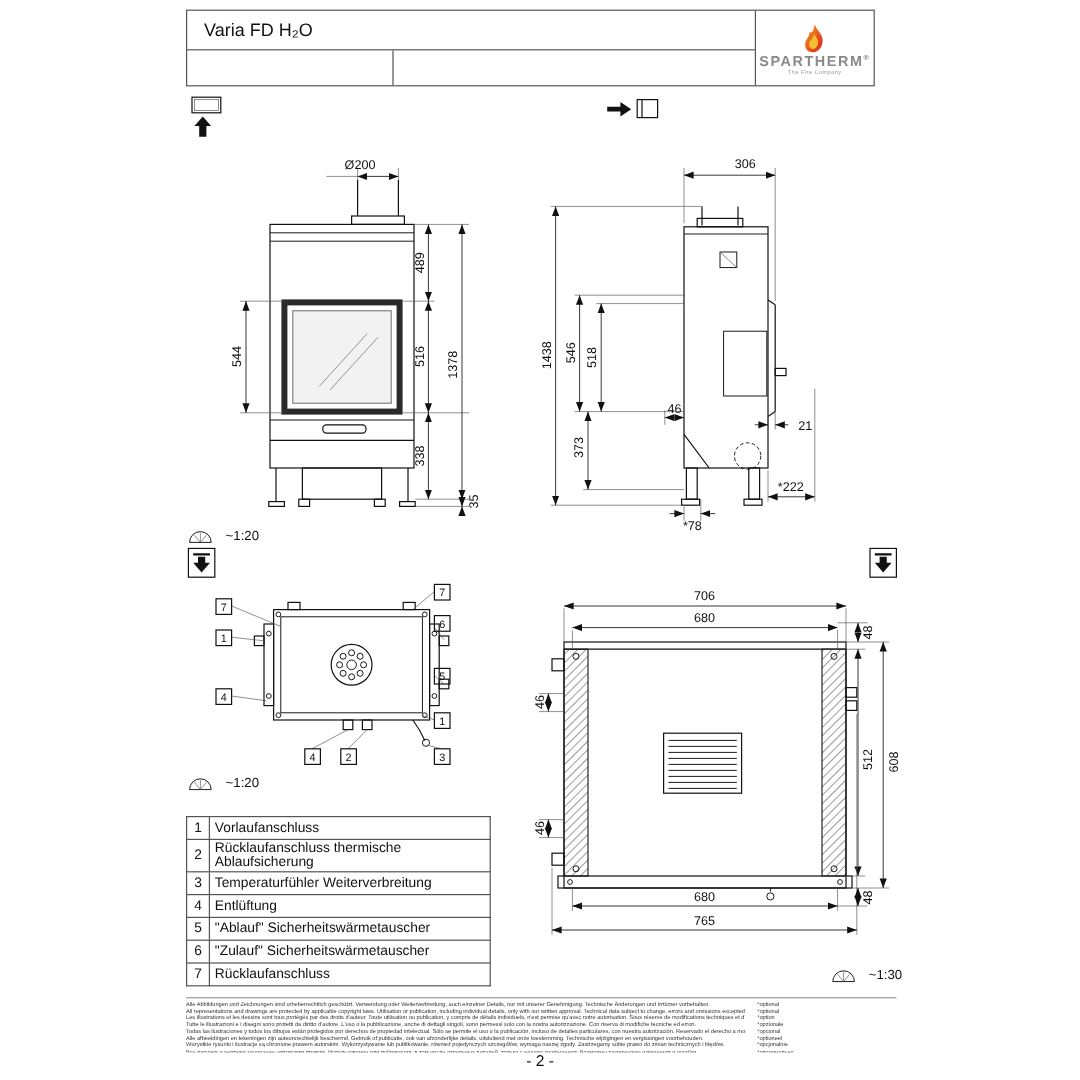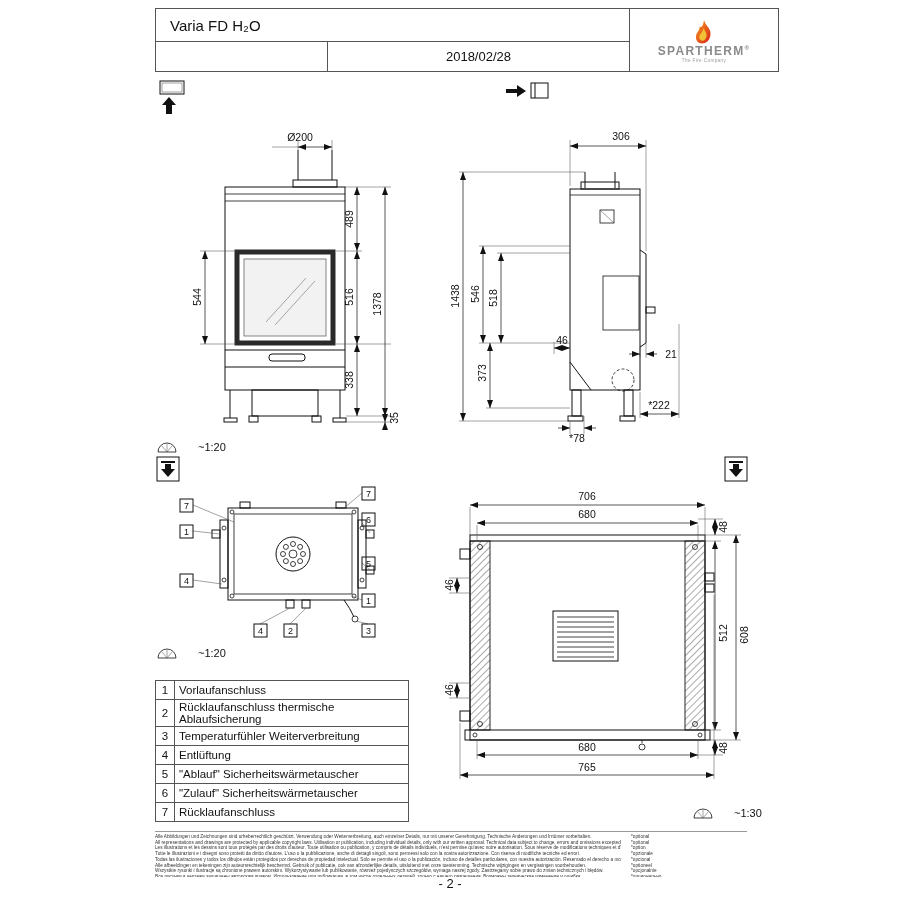--- a/index.html
+++ b/index.html
@@ -1,21 +1,21 @@
 <!DOCTYPE html>
 <html><head>
 <meta charset="utf-8">
 <style>
   html,body{margin:0;padding:0}
   body{width:900px;height:900px;position:relative;background:#fff;overflow:hidden;
        font-family:"Liberation Sans",sans-serif;color:#111}
   .abs{position:absolute}
 
   
-  .tb{position:absolute;left:155px;top:8px;width:624px;height:64px;border:1px solid #555;display:flex;box-sizing:border-box}
+  .tb{position:absolute;left:155px;top:8px;width:574px;height:64px;border:1px solid #555;display:flex;box-sizing:border-box}
   .tb-left{width:474px;border-right:1px solid #555;display:flex;flex-direction:column;box-sizing:border-box}
   .tb-r1{height:33px;border-bottom:1px solid #555;display:flex;align-items:center;padding-left:14px;font-size:15px;box-sizing:border-box}
   .tb-r2{flex:1;display:flex}
   .tb-c0{width:172px;border-right:1px solid #555;box-sizing:border-box}
   .tb-c1{width:140px;border-right:1px solid #555;display:flex;align-items:center;justify-content:center;font-size:13px;box-sizing:border-box}
   .tb-c2{flex:1;display:flex;align-items:center;justify-content:center;font-size:13px}
   .tb-logo{flex:1;display:flex;flex-direction:column;align-items:center;justify-content:center;padding-top:2px}
   .brand{font-size:12px;font-weight:bold;letter-spacing:1.3px;color:#8a8a8a;line-height:1}
   .brand sup{font-size:6px;color:#8a8a8a}
   .tagline{font-size:4.6px;color:#9a9a9a;letter-spacing:.4px;margin-top:1px}
@@ -25,42 +25,41 @@
   svg text.small{font-size:9px}
   .s{stroke:#111;fill:none;stroke-width:1}
   .s8{stroke:#111;fill:none;stroke-width:.8}
   .thin{stroke:#555;fill:none;stroke-width:.55}
   .dim{stroke:#222;fill:none;stroke-width:.75}
   .lt{stroke:#8f8f8f;fill:none;stroke-width:.8}
   .dash{stroke:#111;fill:none;stroke-width:.8;stroke-dasharray:3 2}
   .fillb{fill:#111;stroke:none}
   .glass{fill:#f2f2f2;stroke:#666;stroke-width:.8}
 
-  .scale{position:absolute;display:flex;align-items:flex-end;gap:20px;font-size:11px}
+  .scale{position:absolute;display:flex;align-items:flex-end;gap:10px;font-size:11px}
 
   .legend{position:absolute;left:155px;top:680px;width:254px;border-collapse:collapse;table-layout:fixed}
   .legend td{border:1px solid #555;font-size:11.5px;padding:1px 4px;height:16px}
   .legend td.num{width:14px;text-align:center;padding:1px 2px}
 
   .fineprint{position:absolute;left:155px;top:831px;width:592px;height:46px;display:flex;border-top:1px solid #999;padding-top:2px;box-sizing:border-box}
   .fp-left{width:466px;overflow:hidden}
   .fp-right{flex:1;padding-left:10px;overflow:hidden}
   .fp-line{font-size:4.7px;line-height:1.22;white-space:nowrap;color:#333}
 
   .pagenum{position:absolute;left:0;top:876px;width:900px;text-align:center;font-size:13px}
 </style>
 </head>
 <body>
 
 <div class="tb">
   <div class="tb-left">
     <div class="tb-r1">Varia FD H₂O</div>
     <div class="tb-r2">
       <div class="tb-c0"></div>
-      <div class="tb-c2">2018/02/28</div>
     </div>
   </div>
   <div class="tb-logo">
     <svg width="24" height="26" viewBox="0 0 24 26">
       <defs>
         <linearGradient id="fg" x1="0" y1="0" x2="1" y2="1">
           <stop offset="0" stop-color="#f6a11e"></stop>
             <stop offset="1" stop-color="#d9201a"></stop>
         </linearGradient>
       </defs>

